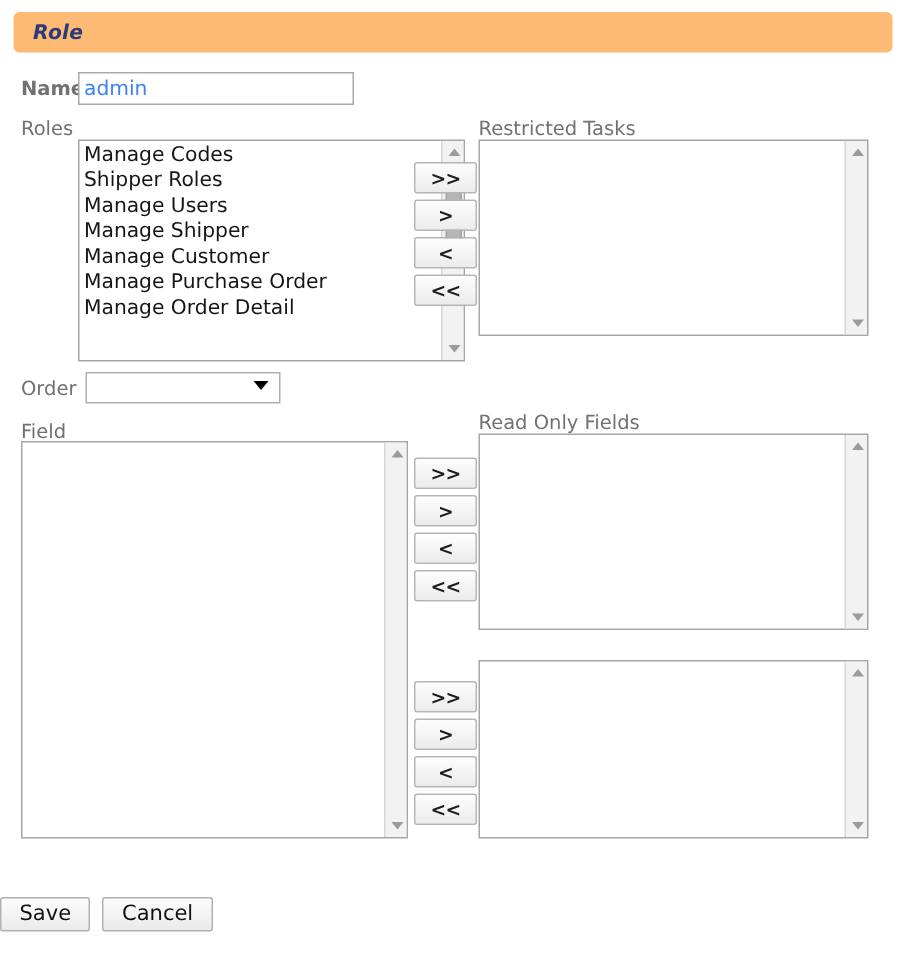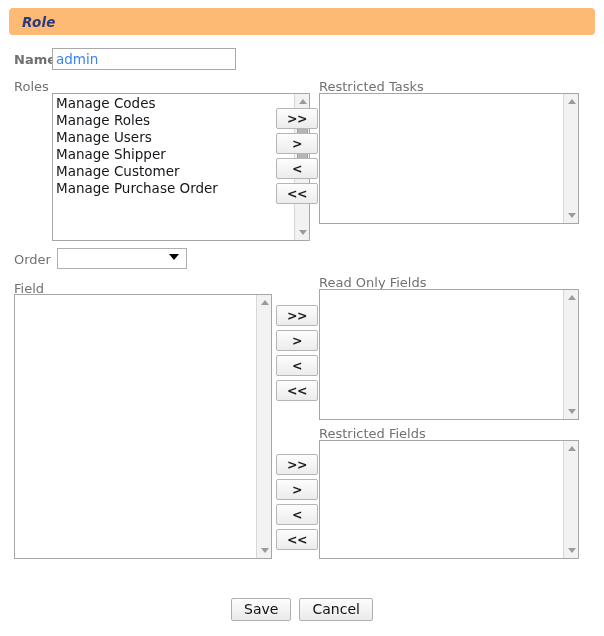--- a/index.html
+++ b/index.html
@@ -167,21 +167,21 @@
     letter-spacing: -0.5px;
   }
   .xbtn:last-child { margin-bottom: 0; }
 
   
   .footer {
     position: absolute;
     left: 0; top: 598px;
     width: 604px;
     display: flex;
-    justify-content: center;
+    justify-content: flex-start;
     gap: 8px;
   }
   .fbtn {
     background: linear-gradient(to bottom, #fdfdfd 0%, #eaeaea 100%);
     border: 1px solid #b0b0b0;
     border-radius: 2px;
     font-family: "DejaVu Sans", "Liberation Sans", sans-serif;
     font-size: 14px;
     color: #111111;
     padding: 2px 12px 3px 12px;
@@ -204,25 +204,26 @@
     <span class="title">Role</span>
   </div>
 
   <span class="lbl name-label"><span>Name</span><span class="req">*</span></span>
   <input class="name-input" type="text" value="admin" style="">
 
   <span class="lbl" id="task-label">Roles</span>
   <div class="listbox" id="task-list">
     <div class="items">
       <div class="item">Manage Codes</div>
-      <div class="item">Manage Roles</div>
+      <div class="item">Shipper Roles</div>
       <div class="item">Manage Users</div>
       <div class="item">Manage Shipper</div>
       <div class="item">Manage Customer</div>
       <div class="item">Manage Purchase Order</div>
+      <div class="item">Manage Order Detail</div>
     </div>
     <div class="sb">
       <div class="arw up">
           <i></i>
         </div>
       <div class="thumb" style="top:16px;height:60px;"></div>
       <div class="arw dn">
           <i></i>
         </div>
     </div>
@@ -280,21 +281,20 @@
     </div>
   </div>
 
   <div class="btn-group" id="tg-readonly">
     <button class="xbtn">&gt;&gt;</button>
     <button class="xbtn">&gt;</button>
     <button class="xbtn">&lt;</button>
     <button class="xbtn">&lt;&lt;</button>
   </div>
 
-  <span class="lbl" id="restricted-fields-label">Restricted Fields</span>
   <div class="listbox" id="restricted-fields">
     <div class="items"></div>
     <div class="sb">
       <div class="arw up">
           <i></i>
         </div>
       <div class="arw dn">
           <i></i>
         </div>
     </div>

